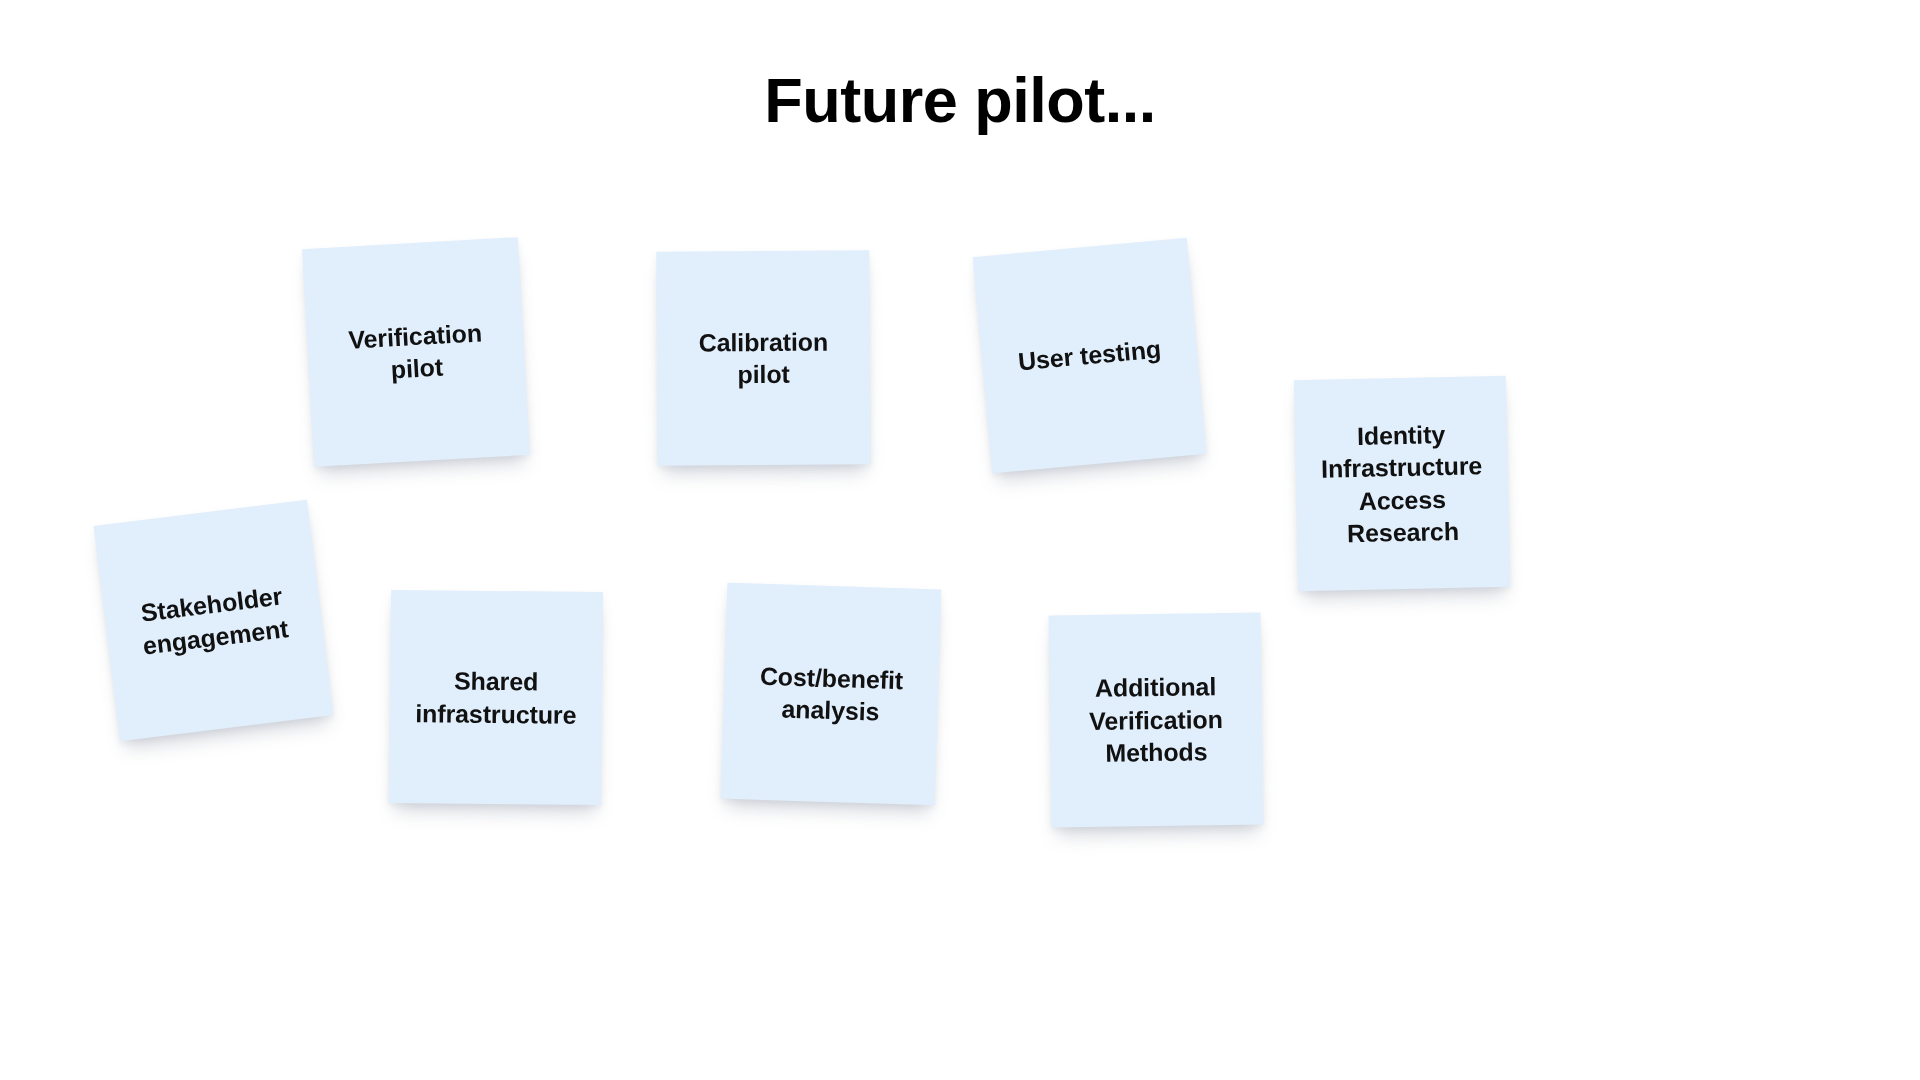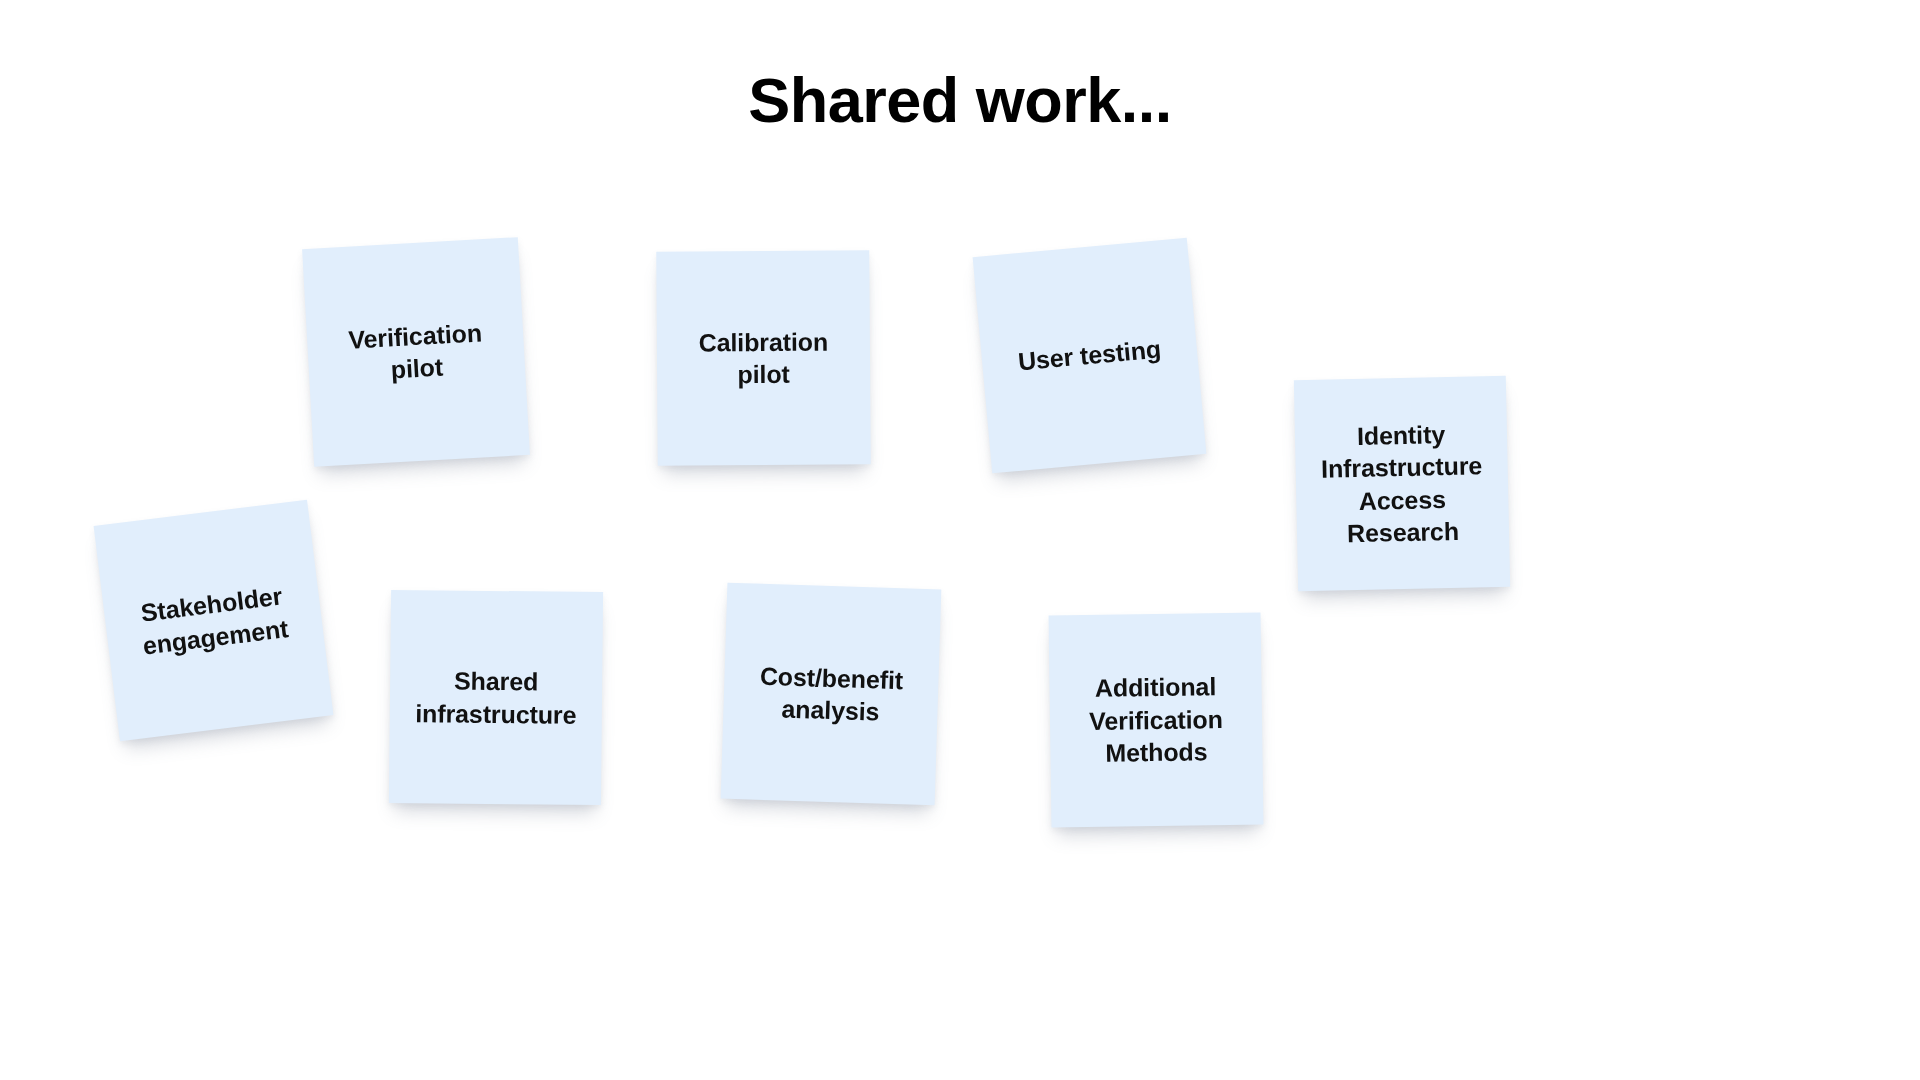--- a/index.html
+++ b/index.html
@@ -54,21 +54,21 @@
     line-height: 1.30;
     white-space: pre-line;
     letter-spacing: -0.1px;
   }
 </style>
 </head>
 <body style="background: rgb(255, 255, 255);">
 
 <div id="board">
 
-  <div id="page-title">Shared work...</div>
+  <div id="page-title">Future pilot...</div>
 
   <div id="notes-layer">
       <div class="sticky-note" style="left: 308px; top: 243px; width: 216px; height: 218px; background: rgb(225, 238, 252); transform: rotate(-3.2deg);">
         <div class="note-text" style="color: rgb(17, 17, 17);">Verification pilot</div>
       </div>
       <div class="sticky-note" style="left: 657px; top: 251px; width: 213px; height: 214px; background: rgb(225, 238, 252); transform: rotate(-0.4deg);">
         <div class="note-text" style="color: rgb(17, 17, 17);">Calibration pilot</div>
       </div>
       <div class="sticky-note" style="left: 982px; top: 247px; width: 215px; height: 217px; background: rgb(225, 238, 252); transform: rotate(-5.2deg);">
         <div class="note-text" style="color: rgb(17, 17, 17);">User testing</div>

